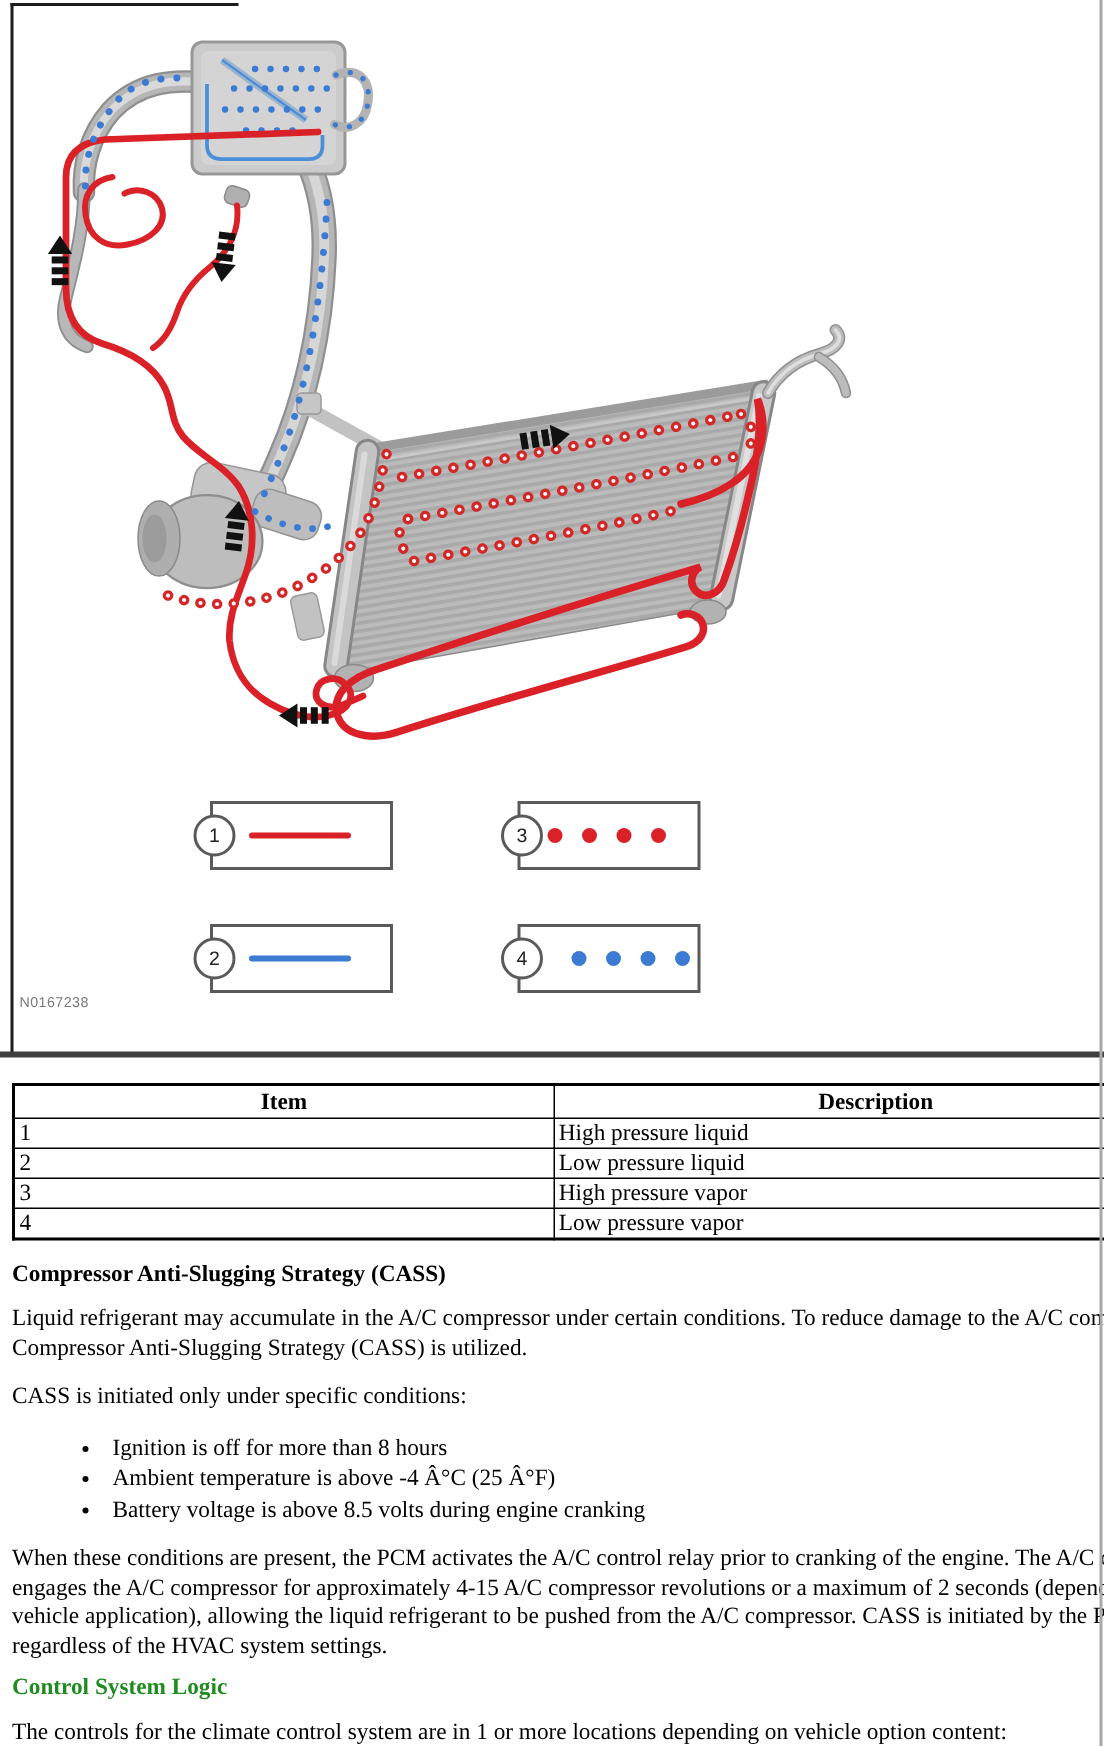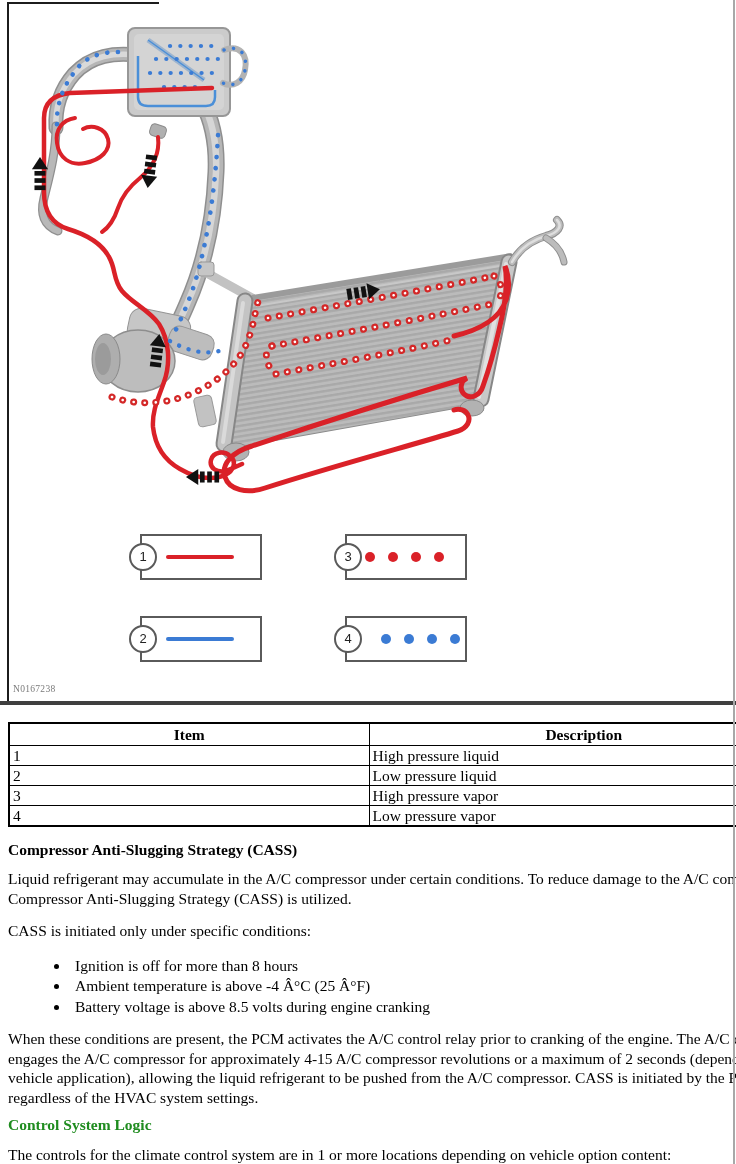--- a/index.html
+++ b/index.html
@@ -18,21 +18,21 @@
   .lg-circle{position:absolute;left:-13px;top:50%;transform:translateY(-50%);
              width:24px;height:24px;border-radius:50%;border:2px solid #5a5a5a;background:#fff;
              font-family:"Liberation Sans",sans-serif;font-size:13px;line-height:24px;text-align:center;color:#222;}
   .lg-line{display:block;height:4px;width:68px;margin-left:24px;border-radius:2px;}
   .lg-line.red{background:#da2128;}
   .lg-line.blue{background:#3b7bd4;}
   .lg-dots{display:flex;gap:13px;}
   .lg-dots i{display:block;width:10px;height:10px;border-radius:50%;}
   .lg-dots.red i{background:#da2128;}
   .lg-dots.blue i{background:#3b7bd4;}
-  .caption{position:absolute;left:13px;top:684px;font-family:Liberation Serif, serif;
+  .caption{position:absolute;left:13px;top:663px;font-family:Liberation Sans, sans-serif;
            font-size:9.5px;color:#7a7a7a;letter-spacing:.3px;}
   
   .content{position:absolute;left:8px;top:722px;width:792px;font-size:15.5px;}
   table.itemdesc{border-collapse:collapse;width:792px;border:2px solid #000;
                  font-size:15.5px;table-layout:fixed;}
   table.itemdesc th,table.itemdesc td{border:1px solid #000;padding:0 3px;overflow:hidden;}
   table.itemdesc th{height:21px;line-height:21px;text-align:center;font-weight:700;}
   table.itemdesc td{height:19px;line-height:19px;text-align:left;}
   .bold-head{font-weight:700;margin-top:13px;line-height:20px;white-space:nowrap;}
   .green-head{color:#1f8c1f;}

